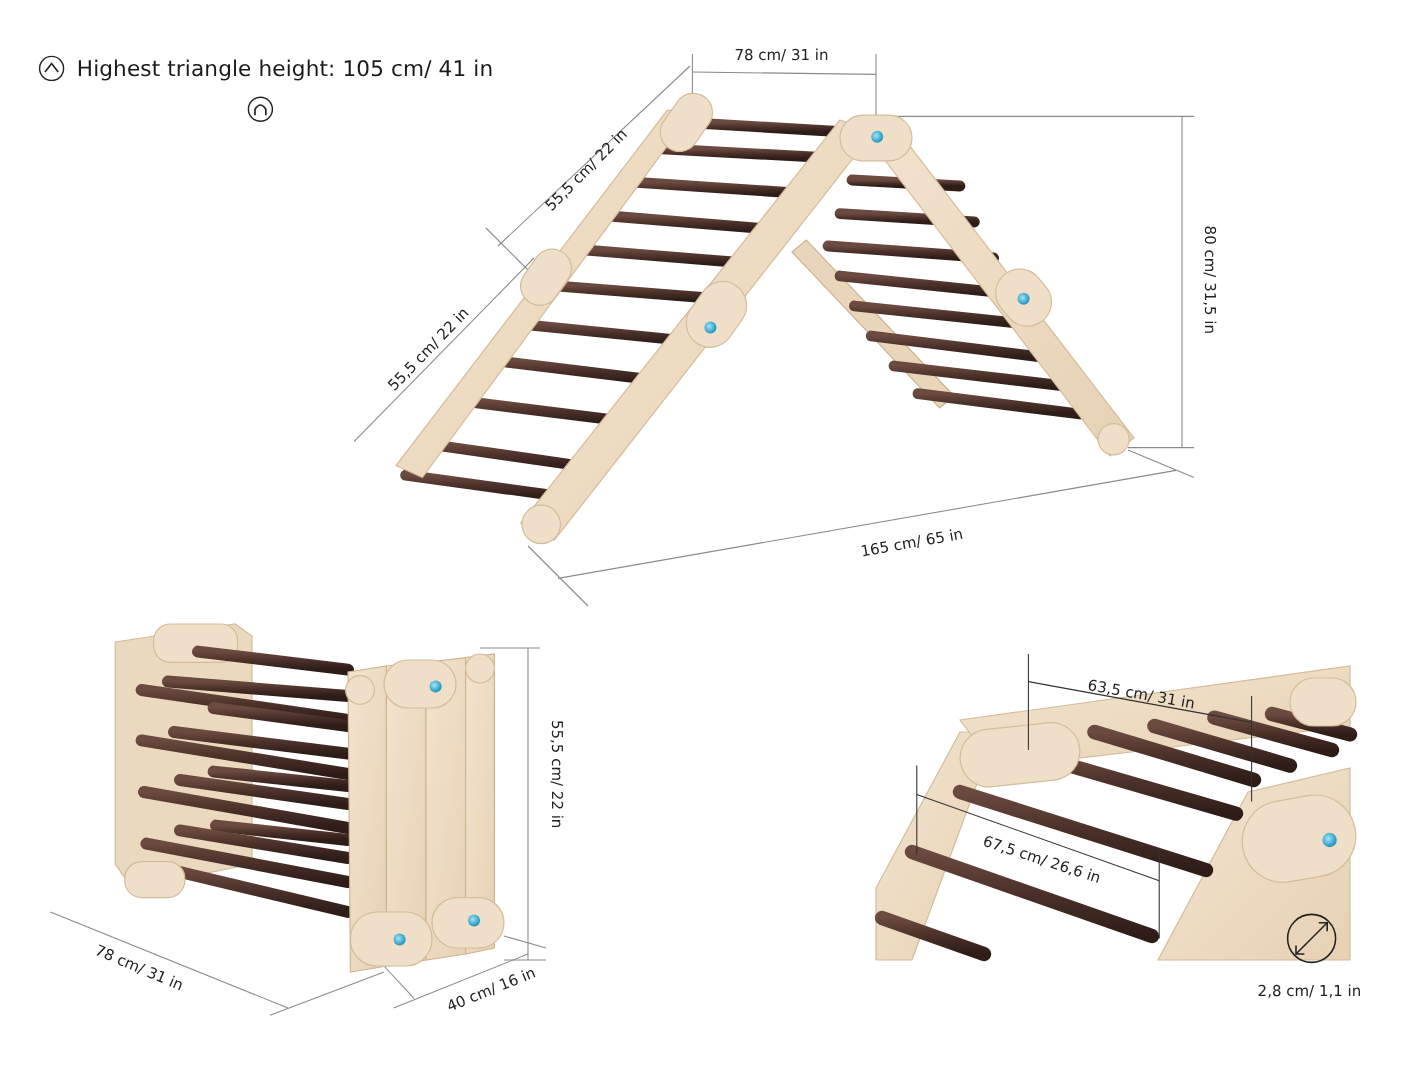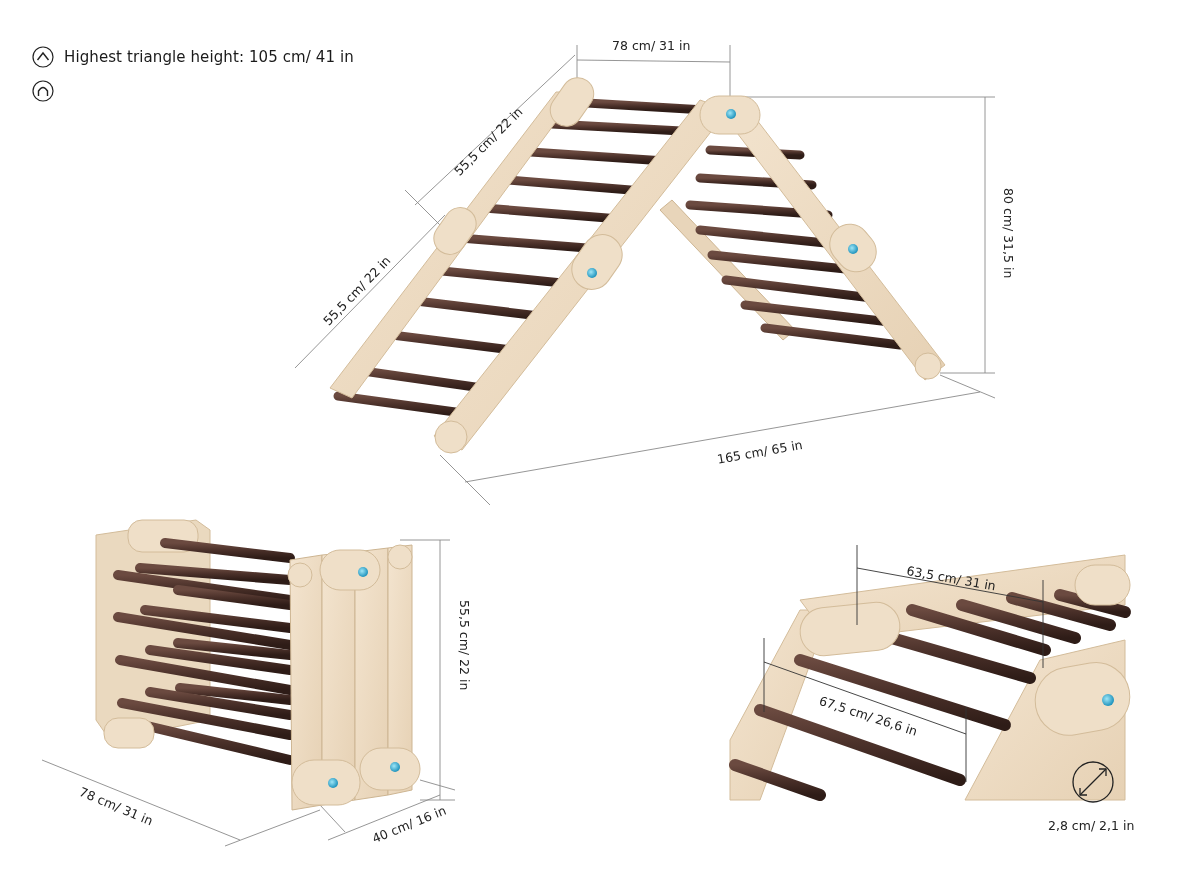--- a/index.html
+++ b/index.html
@@ -1,18 +1,18 @@
 <!DOCTYPE html>
 <html><head>
 <meta charset="utf-8">
 <style>
   html,body{margin:0;padding:0;background:#ffffff;}
   body{width:1184px;height:888px;position:relative;overflow:hidden;font-family:"DejaVu Sans","Liberation Sans",sans-serif;color:#1a1a1a;}
   .legend{position:absolute;left:32px;top:40px;}
-  .legend-row{display:flex;align-items:center;height:34px;font-size:15px;letter-spacing:0.1px;}
+  .legend-row{display:flex;align-items:center;height:34px;font-size:18px;letter-spacing:0.1px;justify-content:center;}
   .legend-icon{width:22px;height:22px;margin-right:10px;display:inline-block;}
   .legend-icon svg{display:block;}
   svg.stage{position:absolute;left:0;top:0;}
   .dim-label{position:absolute;font-size:12.5px;color:#222;white-space:nowrap;transform-origin:0 0;}
 </style>
 </head>
 <body>
 
 <div class="legend">
   <div class="legend-row">
@@ -218,13 +218,13 @@
 <div class="dim-label" style="left:320px;top:318px;transform:rotate(-46deg);">55,5 cm/ 22 in</div>
 <div class="dim-label" style="left:1016px;top:188px;transform:rotate(90deg);">80 cm/ 31,5 in</div>
 <div class="dim-label" style="left:716px;top:452px;transform:rotate(-10deg);">165 cm/ 65 in</div>
 
 <div class="dim-label" style="left:472px;top:600px;transform:rotate(90deg);">55,5 cm/ 22 in</div>
 <div class="dim-label" style="left:83px;top:784px;transform:rotate(23deg);">78 cm/ 31 in</div>
 <div class="dim-label" style="left:370px;top:832px;transform:rotate(-22deg);">40 cm/ 16 in</div>
 
 <div class="dim-label" style="left:908px;top:563px;transform:rotate(10deg);">63,5 cm/ 31 in</div>
 <div class="dim-label" style="left:822px;top:693px;transform:rotate(18deg);">67,5 cm/ 26,6 in</div>
-<div class="dim-label" style="left:1048px;top:818px;">2,8 cm/ 2,1 in</div>
+<div class="dim-label" style="left:1048px;top:818px;">2,8 cm/ 1,1 in</div>
 
 </body></html>

